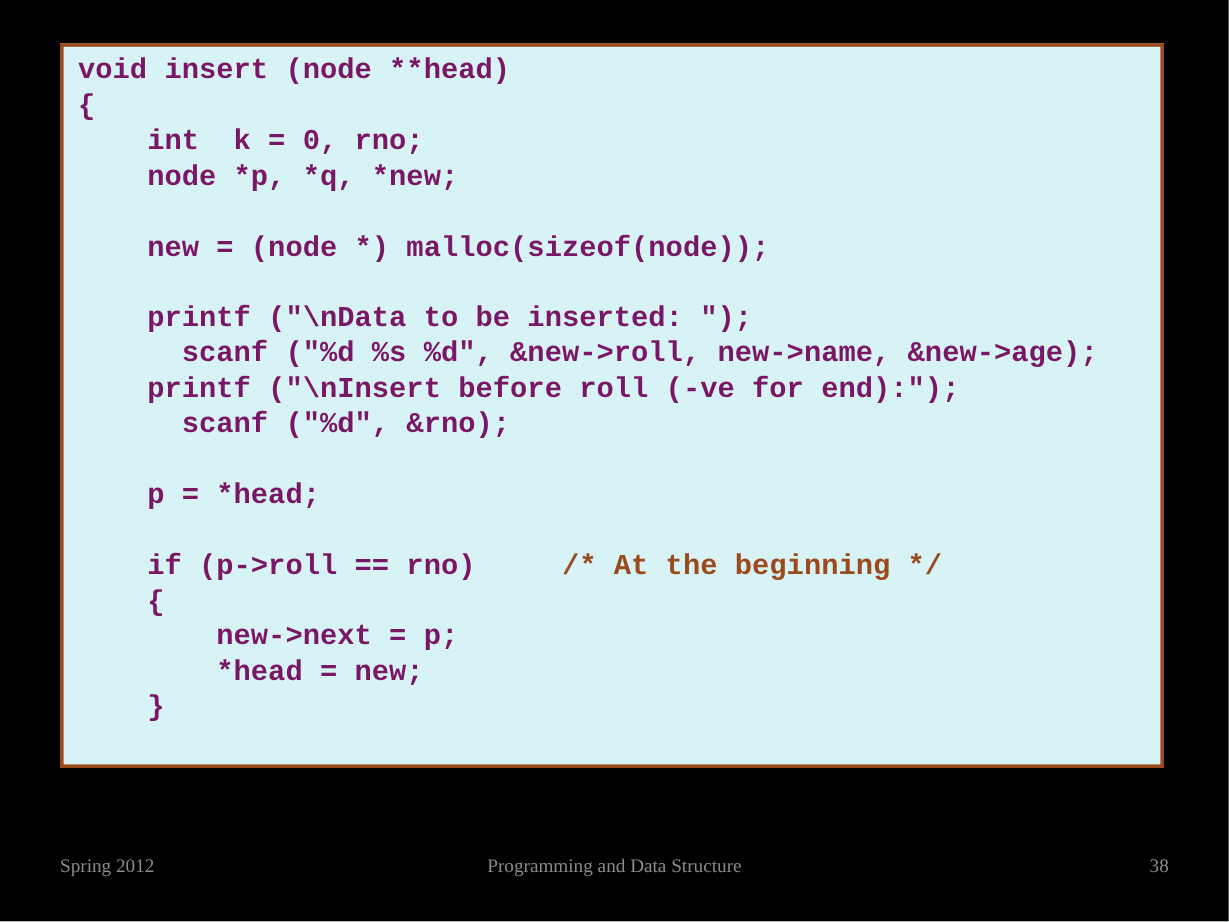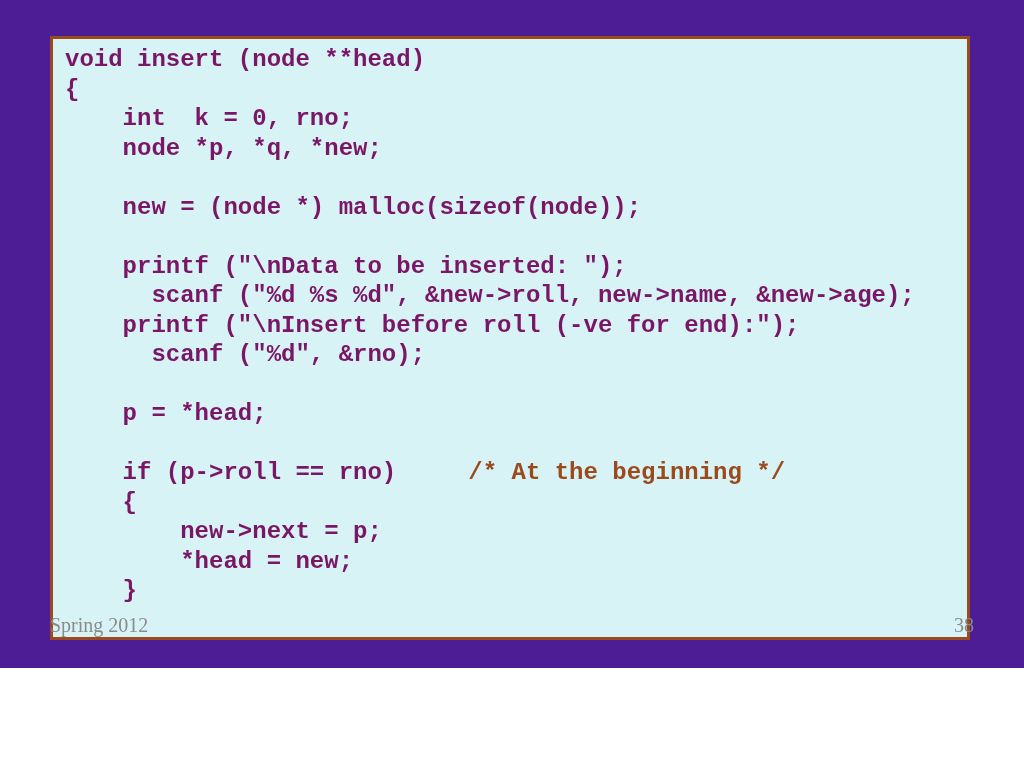--- a/index.html
+++ b/index.html
@@ -1,16 +1,16 @@
 <!DOCTYPE html>
 <html><head>
 <meta charset="utf-8">
 <style>
   html,body{margin:0;padding:0;width:1024px;height:768px;background:#fff;font-family:"Times New Roman",serif;}
-  .slide{position:relative;width:1024px;height:668px;background:#4c1d95;}
+  .slide{position:relative;width:1024px;height:768px;background:#000000;}
   .codebox{
     position:absolute;
     left:50px;
     top:36px;
     width:920px;
     height:604px;
     border:3px solid #9a4a1c;
     background:#d8f3f5;
     box-sizing:border-box;
     padding:6px 12px 6px 12px;
@@ -24,21 +24,21 @@
     white-space:pre;
     margin:0;
   }
   .cmt{color:#9a4a1c;}
   .footer{
     position:absolute;
     left:0;right:0;
     bottom:24px;
     height:30px;
     color:#8a8a8a;
-    font-size:20px;
+    font-size:16px;
   }
   .footer .left{position:absolute;left:50px;}
   .footer .center{position:absolute;left:0;right:0;text-align:center;}
   .footer .right{position:absolute;right:50px;}
 </style>
 </head>
 <body>
 
 <div class="slide">
 
@@ -59,16 +59,17 @@
 <span></span>
 <span>    if (p-&gt;roll == rno)     </span><span class="cmt">/* At the beginning */</span>
 <span>    {</span>
 <span>        new-&gt;next = p;</span>
 <span>        *head = new;</span>
 <span>    }</span></pre>
   </div>
 
   <div class="footer">
     <span class="left">Spring 2012</span>
+    <span class="center">Programming and Data Structure</span>
     <span class="right">38</span>
   </div>
 
 </div>
 
 </body></html>

